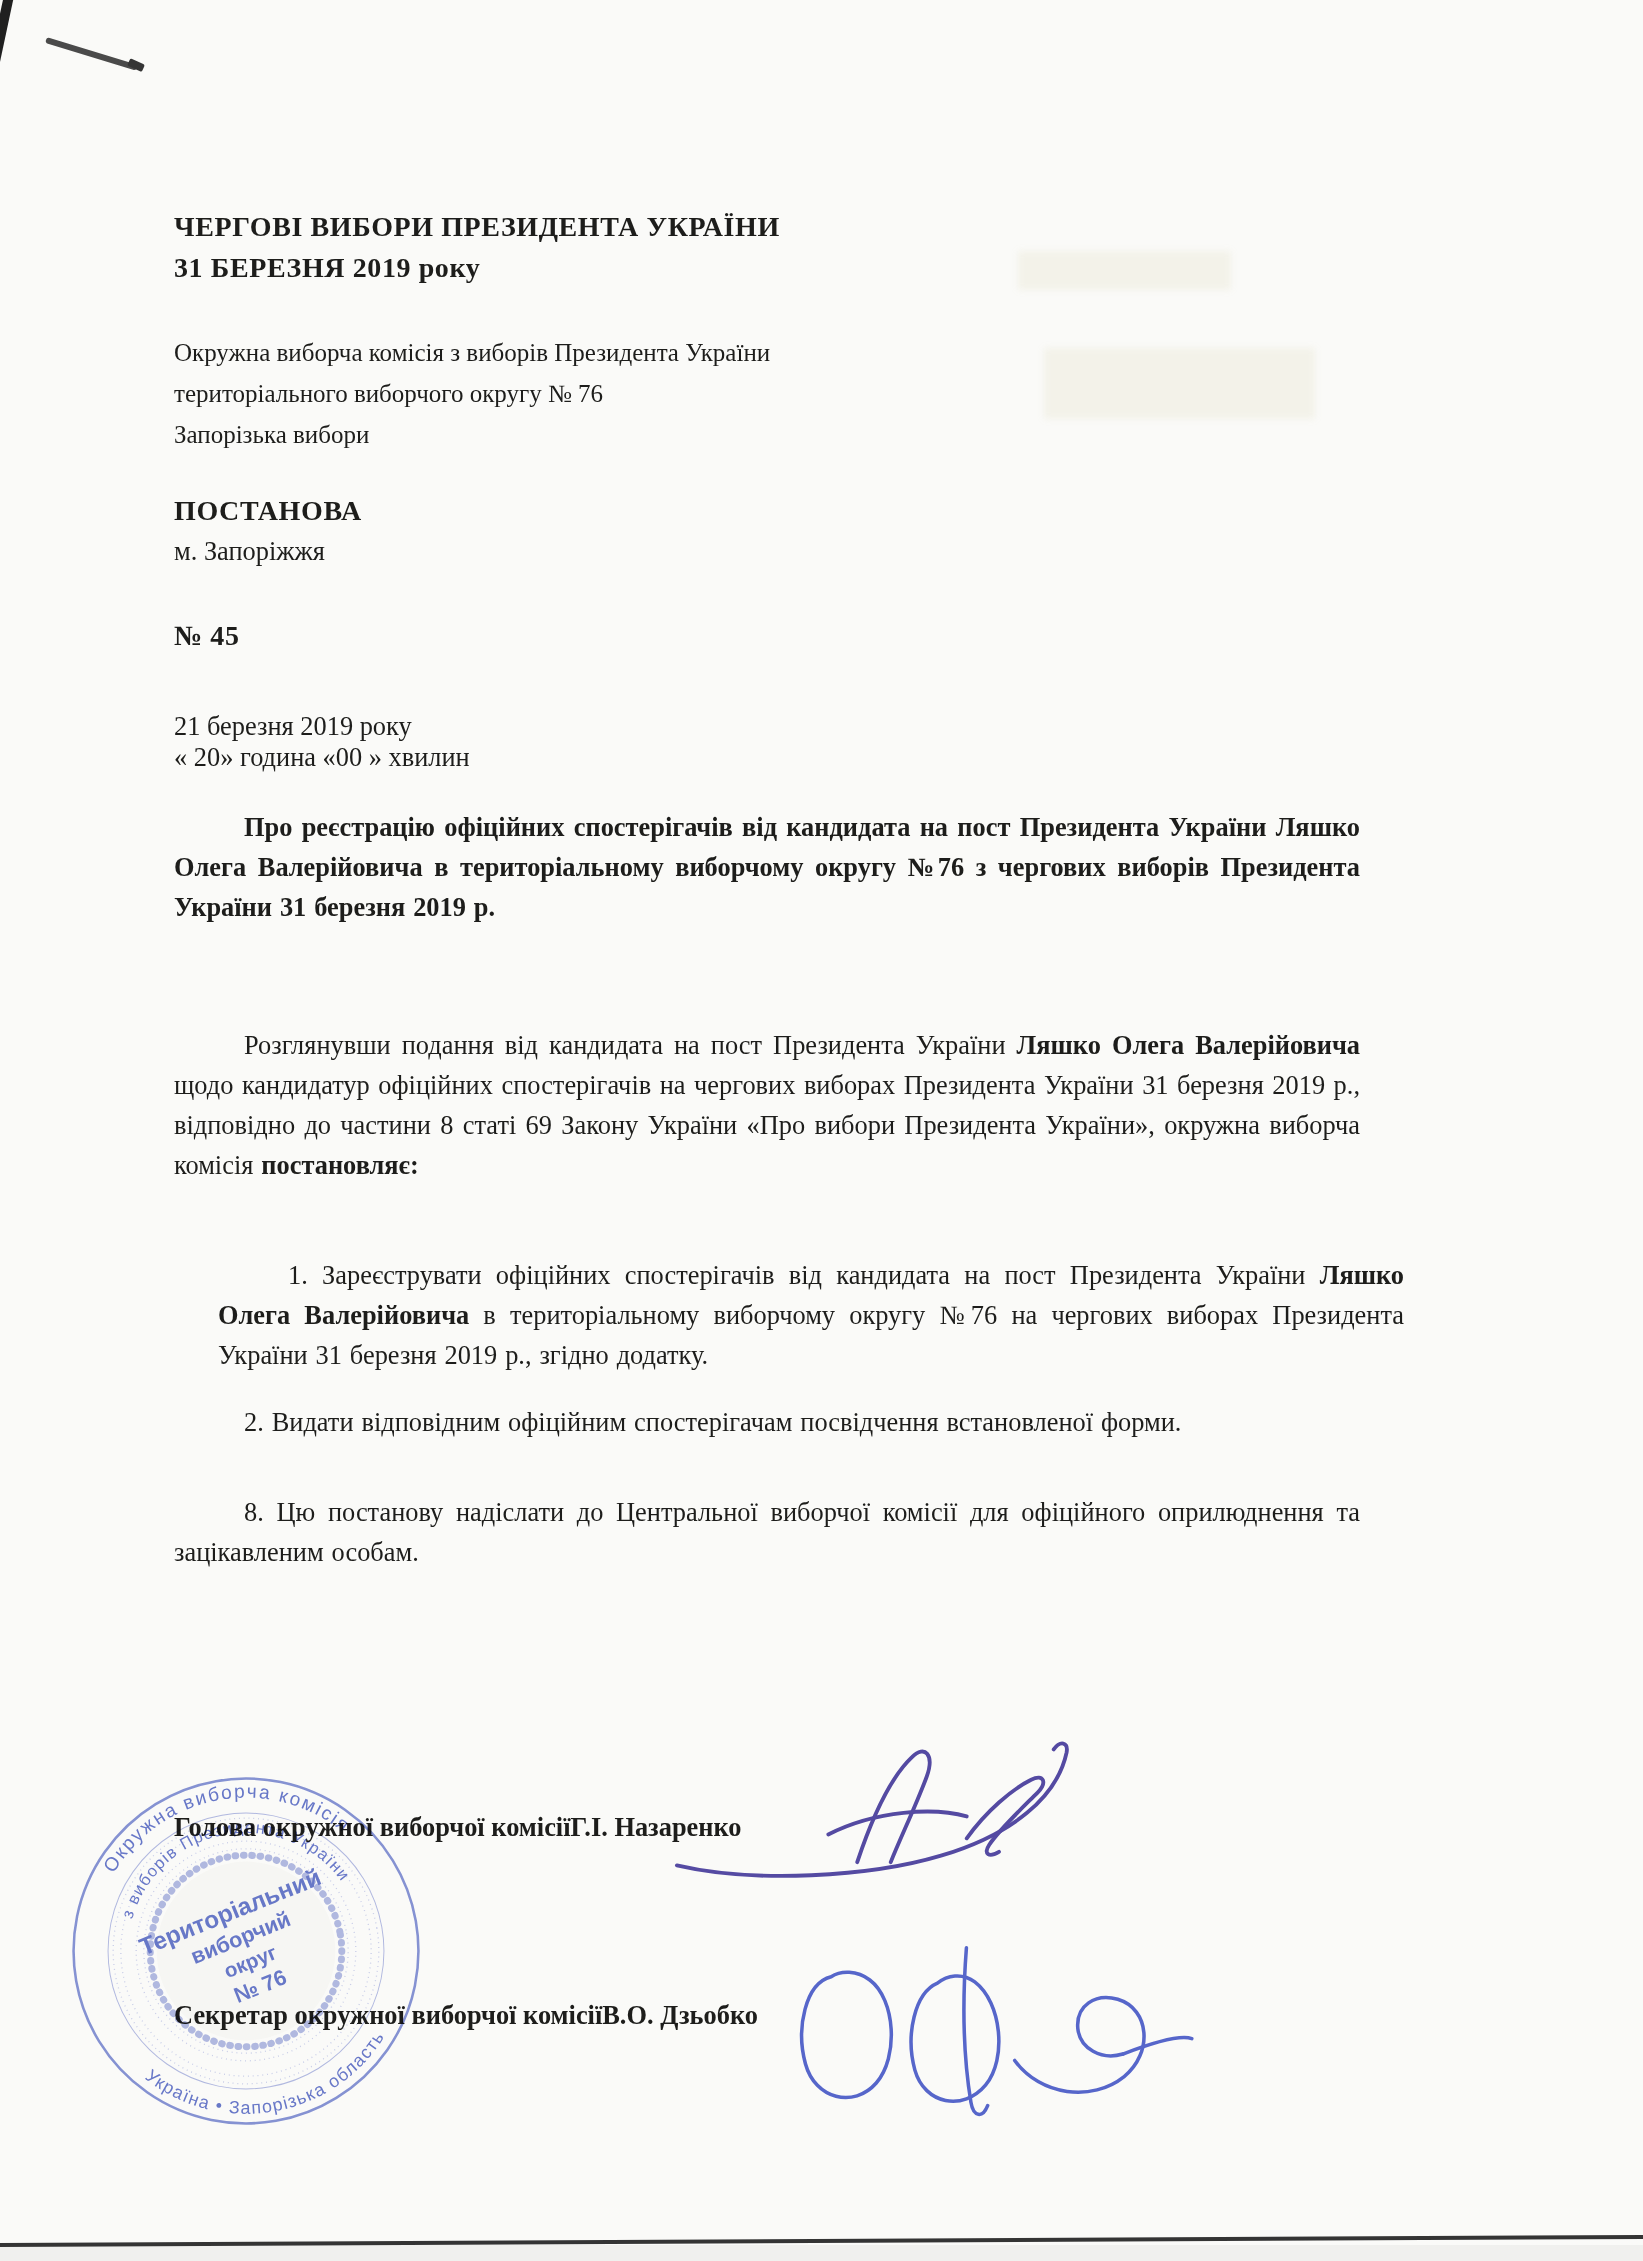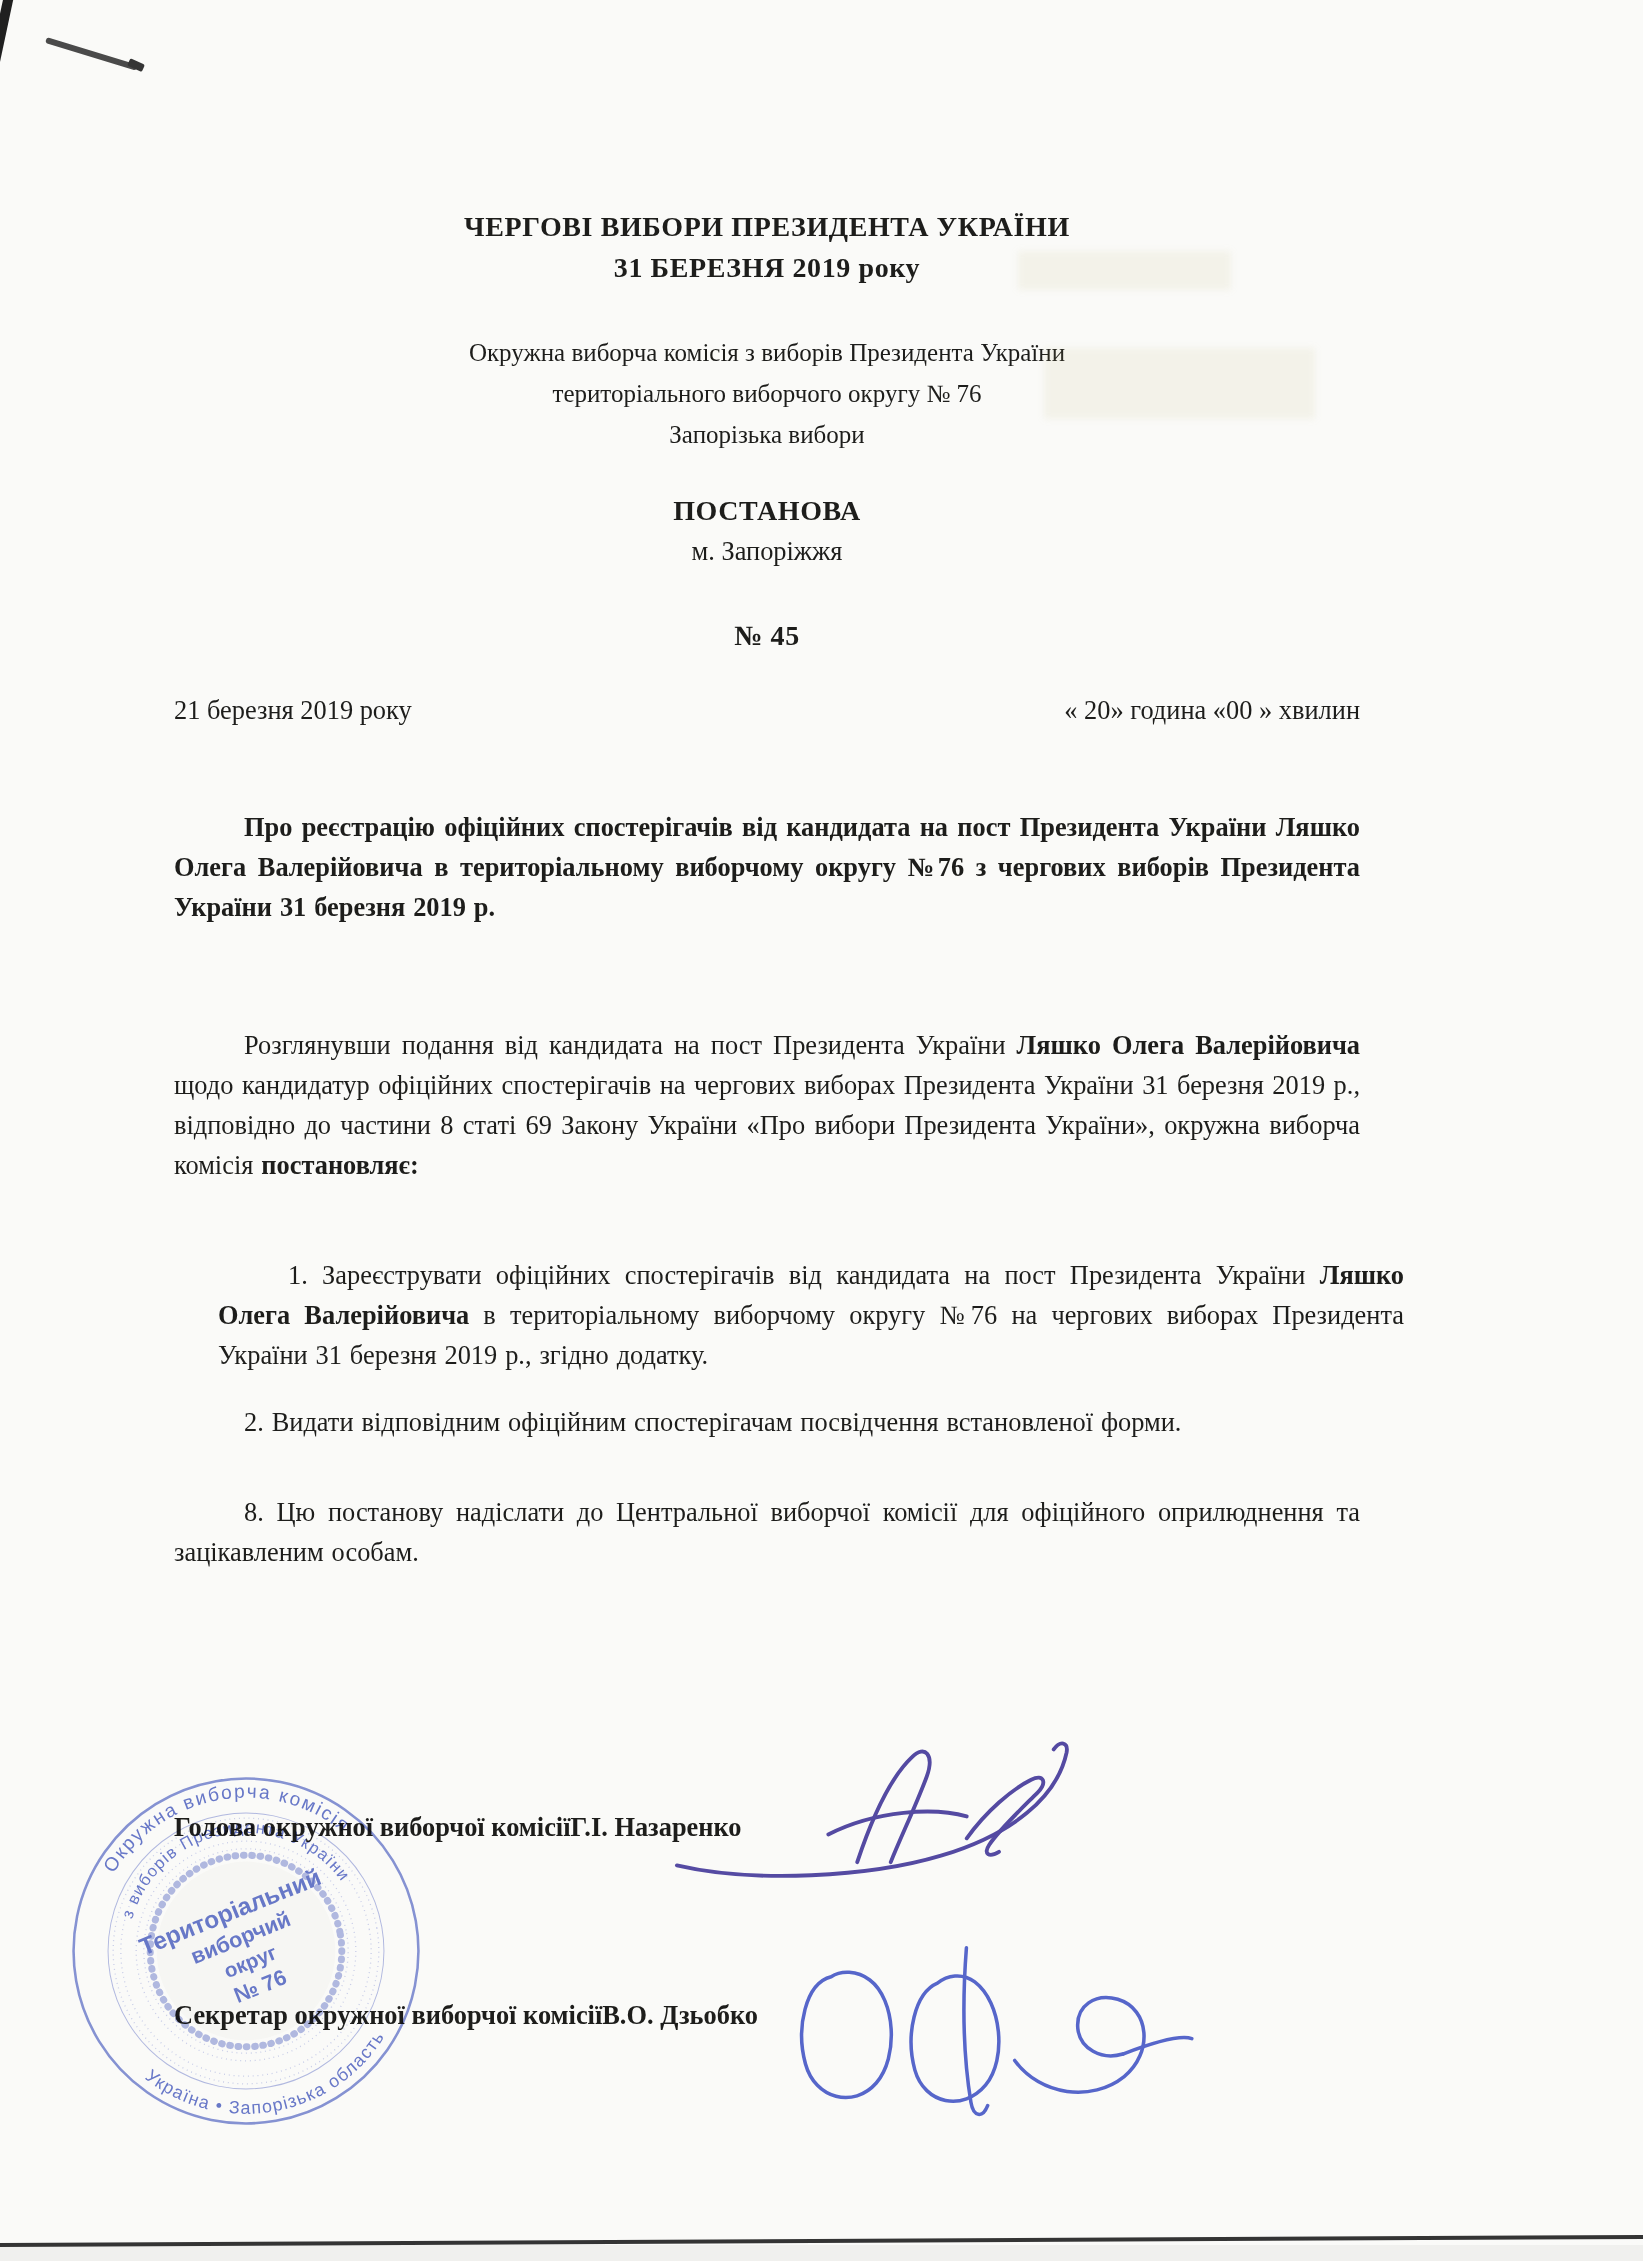--- a/index.html
+++ b/index.html
@@ -1,18 +1,18 @@
 <!DOCTYPE html>
 <html style="font-size:10.3px"><head>
 <meta charset="utf-8">
 <style>
   html,body{margin:0;padding:0;}
   .page{position:relative;width:1643px;height:2261px;background:#fafaf8;overflow:hidden;
         font-family:"Liberation Serif","DejaVu Serif",serif;color:#1d1d1b;}
-  .center{text-align:center;}
+  .center{}
   .b{font-weight:700;}
   .t-block{position:absolute;left:174px;width:1186px;}
   .title{font-size:28px;line-height:41px;font-weight:700;letter-spacing:0.6px;}
   .org{font-size:25px;line-height:41px;}
   .docline{font-size:26.4px;line-height:41px;}
   .daterow{position:absolute;left:174px;width:1186px;display:flex;justify-content:space-between;
            font-size:26.4px;}
   .para{position:absolute;left:174px;width:1186px;font-size:26.4px;line-height:40px;
         text-align:justify;text-indent:70px;word-spacing:1.3px;}
   .sigrow{position:absolute;left:174px;width:1232px;display:flex;justify-content:flex-start;
@@ -53,21 +53,21 @@
     <div>Запорізька вибори</div>
   </div>
 
   <div class="t-block center" style="top:490px;">
     <div class="title">ПОСТАНОВА</div>
     <div class="docline">м. Запоріжжя</div>
   </div>
 
   <div class="t-block center title" style="top:615px;">№ 45</div>
 
-  <div class="daterow" style="top:695px;">
+  <div class="daterow" style="top:711px;flex-direction:column;">
     <span>21 березня 2019 року</span>
     <span>« 20» година «00 » хвилин</span>
   </div>
 
   <div class="para b" style="top:807px;">Про реєстрацію офіційних спостерігачів від кандидата на пост Президента України Ляшко Олега Валерійовича в територіальному виборчому округу №76 з чергових виборів Президента України 31 березня 2019 р.</div>
 
   <div class="para" style="top:1025px;"><span>Розглянувши подання від кандидата на пост Президента України </span><span class="b">Ляшко Олега Валерійовича</span><span> щодо кандидатур офіційних спостерігачів на чергових виборах Президента  України 31 березня 2019 р., відповідно до частини 8 статі 69 Закону України «Про вибори Президента України», окружна виборча комісія </span><span class="b">постановляє:</span></div>
 
   <div class="para" style="top:1255px;margin-left:44px;"><span>1. Зареєструвати офіційних спостерігачів від кандидата на пост Президента України </span><span class="b">Ляшко Олега Валерійовича</span><span> в територіальному виборчому округу №76 на чергових виборах Президента України 31 березня 2019 р., згідно додатку.</span></div>
 

